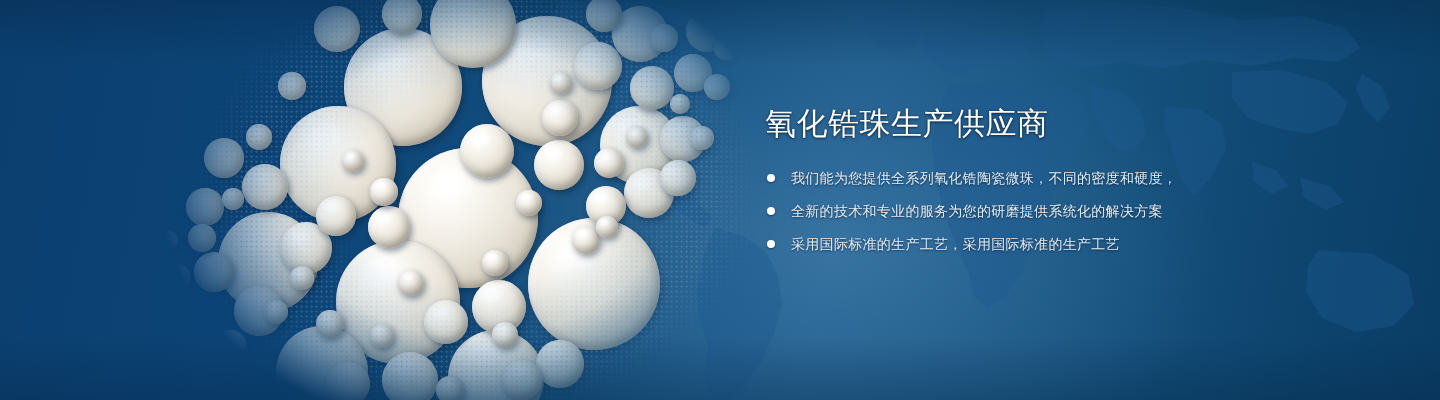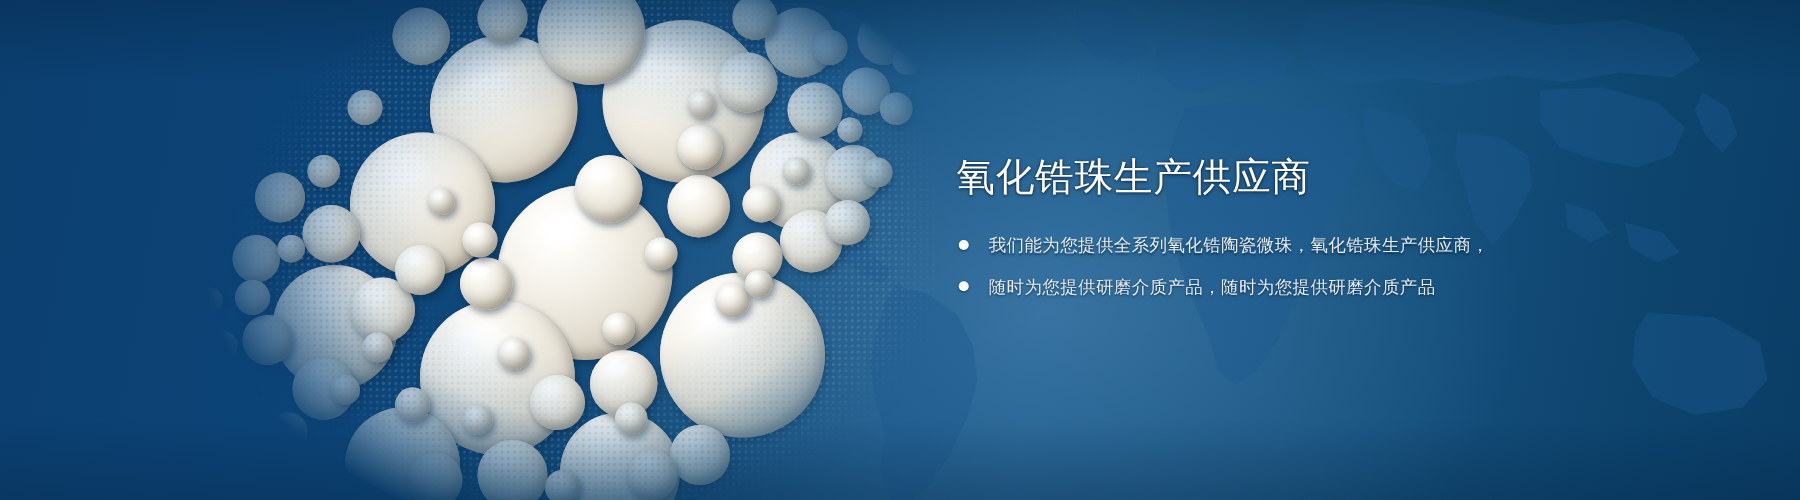--- a/index.html
+++ b/index.html
@@ -130,21 +130,20 @@
   }
   .bead.sm::after { width: 38%; height: 30%; filter: blur(0.7px); }
 
   
   .content {
     position: absolute;
     left: 765px;
     top: 108px;
     width: 500px;
     z-index: 10;
-    margin-top: 18px;
   }
   .headline {
     margin: 0 0 26px 0;
     font-size: 31px;
     line-height: 1.06;
     font-weight: 400;
     letter-spacing: 0.5px;
     color: #fdfdfd;
     text-shadow: 0 1px 3px rgba(3,26,50,0.78), 0 0 1px rgba(3,26,50,0.9);
     white-space: nowrap;
@@ -306,25 +305,29 @@
   </div>
 
   <div class="content">
 
     <h1 class="headline">氧化锆珠生产供应商</h1>
 
     <ul class="bullets">
 
       <li class="bullet">
         <span class="dot"></span>
-        <span class="bullet-line">我们能为您提供全系列氧化锆陶瓷微珠，氧化锆珠生产供应商，</span>
+        <span class="bullet-line">我们能为您提供全系列氧化锆陶瓷微珠，不同的密度和硬度，</span>
       </li>
-
 
       <li class="bullet">
         <span class="dot"></span>
-        <span class="bullet-line">随时为您提供研磨介质产品，随时为您提供研磨介质产品</span>
+        <span class="bullet-line">全新的技术和专业的服务为您的研磨提供系统化的解决方案</span>
+      </li>
+
+      <li class="bullet">
+        <span class="dot"></span>
+        <span class="bullet-line">采用国际标准的生产工艺，采用国际标准的生产工艺</span>
       </li>
 
     </ul>
   </div>
 
 </div>
 
 </body></html>

